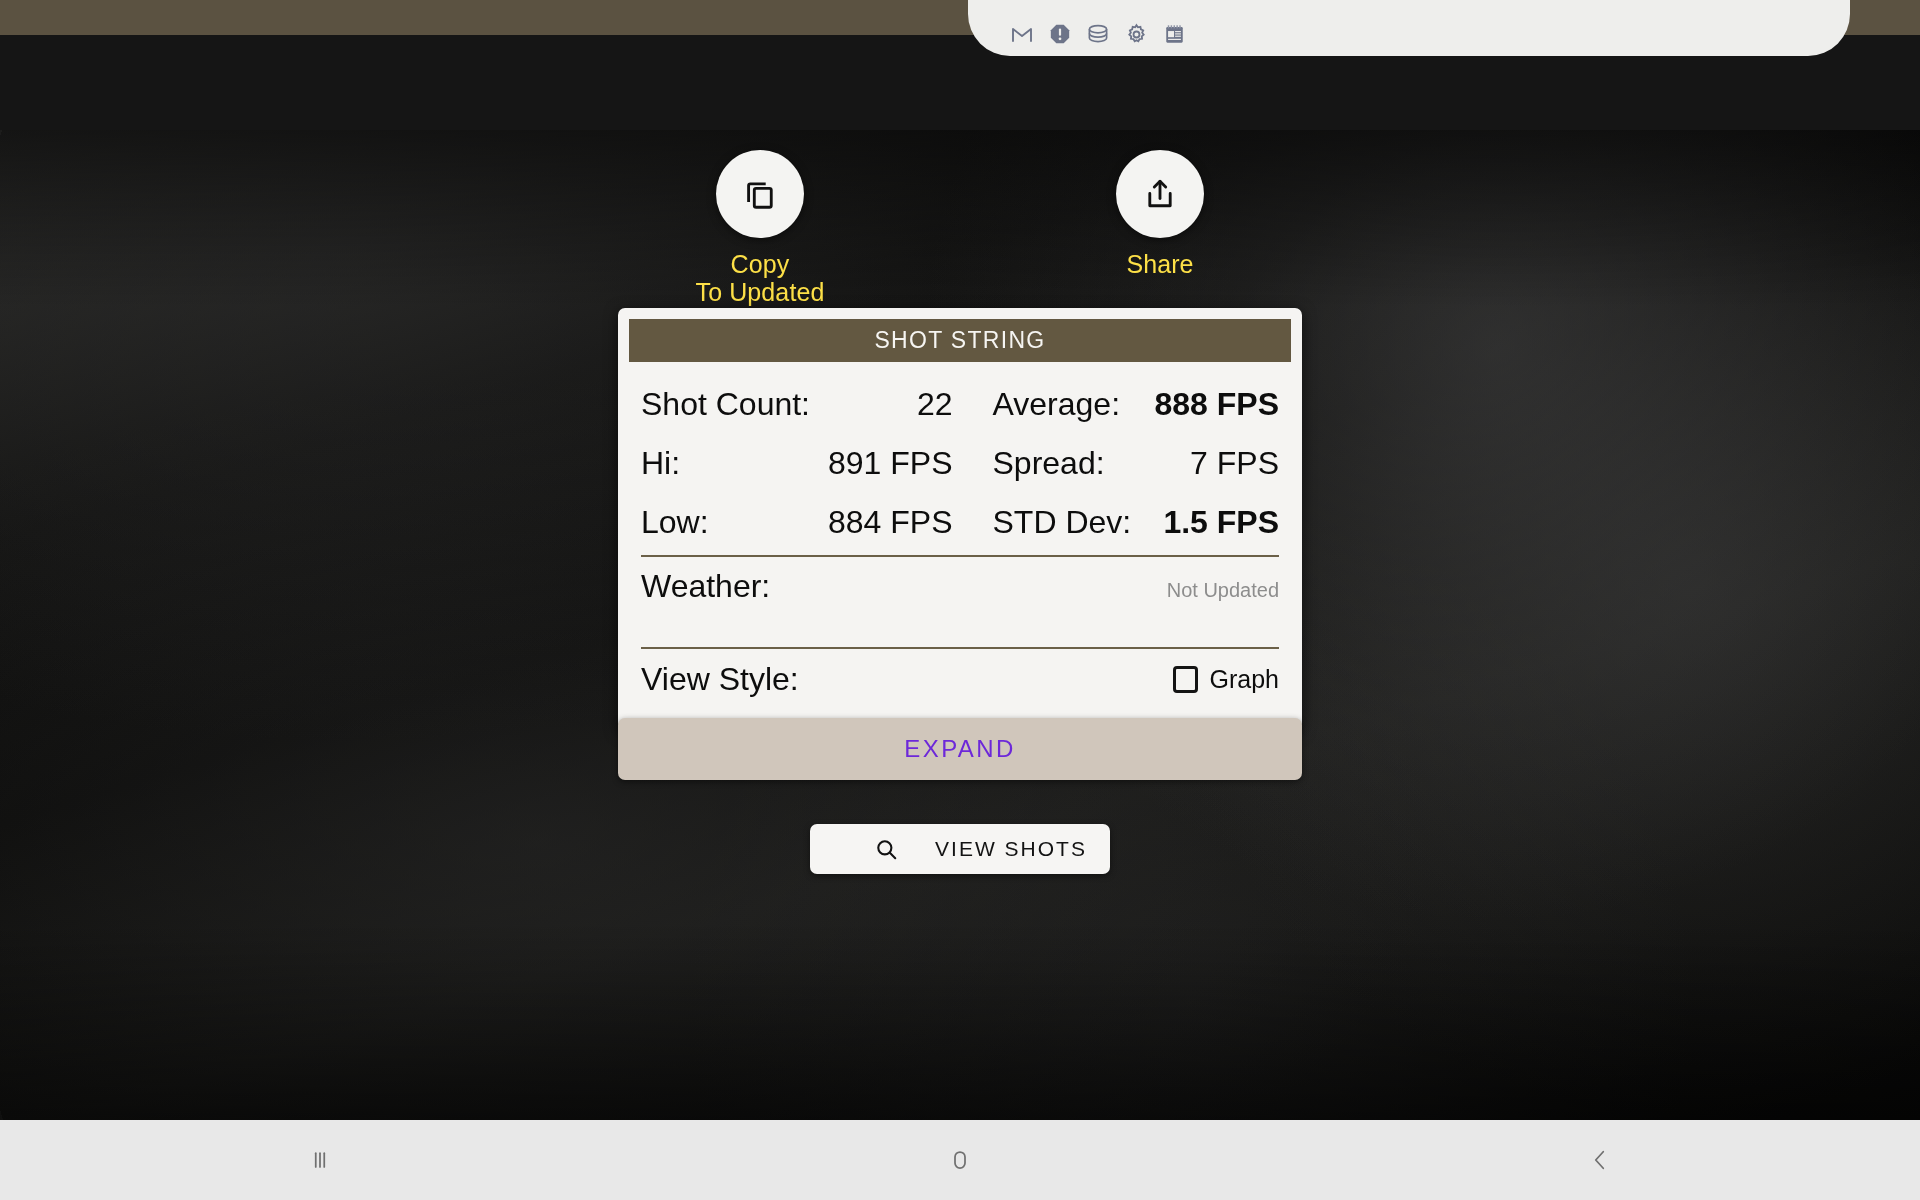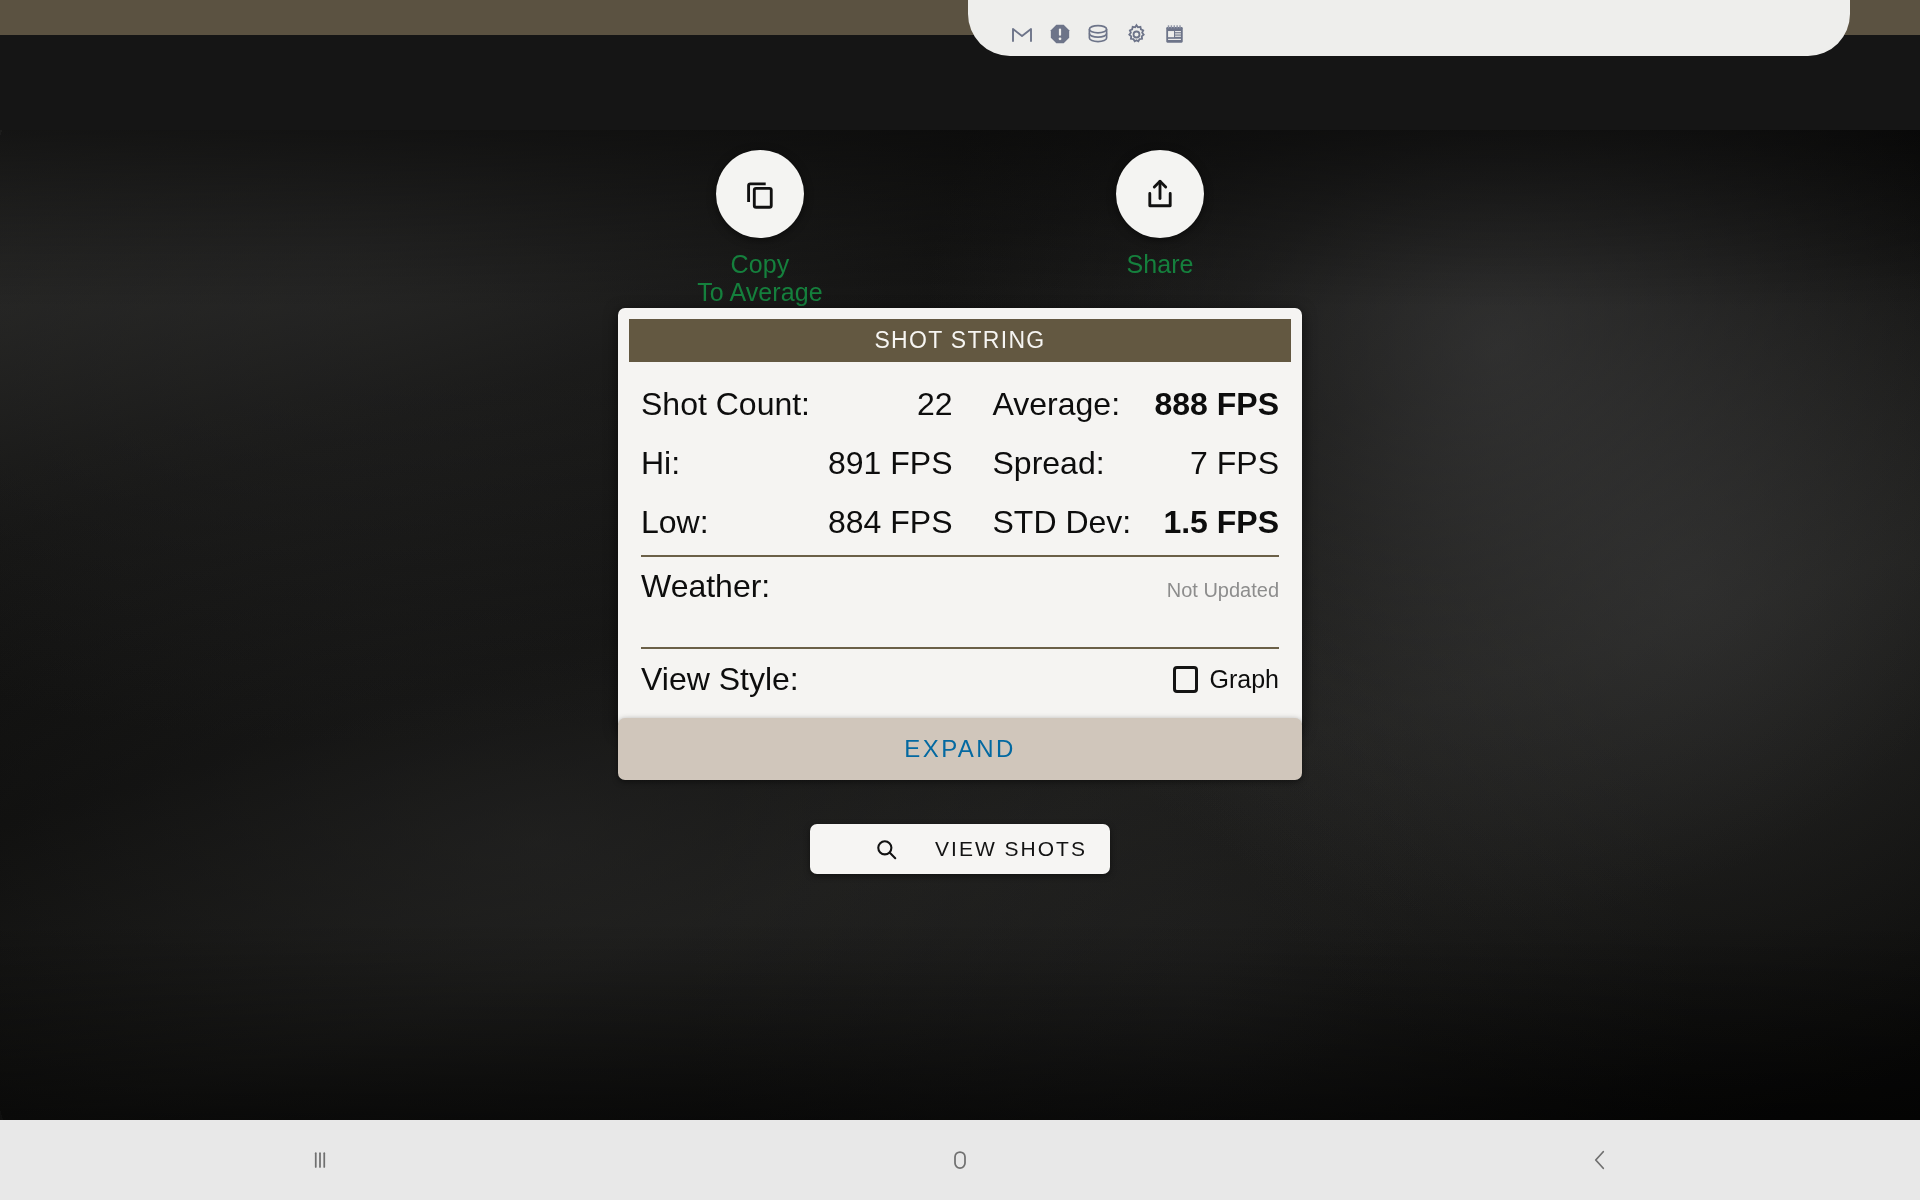--- a/index.html
+++ b/index.html
@@ -97,21 +97,21 @@
   }
   .action { display:flex; flex-direction:column; align-items:center; cursor:pointer; width:180px; }
   .action-circle {
     width:88px; height:88px; border-radius:50%;
     background:#f4f4f2;
     display:flex; align-items:center; justify-content:center;
     box-shadow:0 2px 8px rgba(0,0,0,0.5);
   }
   .action-label {
     margin-top:12px;
-    color:#15803d;
+    color:#fde047;
     font-size:25px;
     line-height:28px;
     text-align:center;
     letter-spacing:0.1px;
   }
 
   
   .card {
     position:absolute;
     left:618px; top:308px;
@@ -184,21 +184,21 @@
     left:618px; top:718px;
     width:684px; height:62px;
     background:#d0c6bb;
     border-radius:7px;
     display:flex; align-items:center; justify-content:center;
     z-index:25;
     cursor:pointer;
     box-shadow:0 2px 6px rgba(0,0,0,0.45);
   }
   .expand-btn span {
-    font-size:24px; color:#0369a1; letter-spacing:2.4px;
+    font-size:24px; color:#6d28d9; letter-spacing:2.4px;
   }
 
   
   .viewshots-btn {
     position:absolute;
     left:810px; top:824px;
     width:300px; height:50px;
     background:#f6f5f3;
     border-radius:7px;
     display:flex; align-items:center; justify-content:center;
@@ -298,21 +298,21 @@
 
     <div class="action">
       <div class="action-circle">
         <svg width="36" height="36" viewBox="0 0 24 24" fill="none" stroke="#111" stroke-width="1.9" stroke-linejoin="round">
           <rect x="8.2" y="8.2" width="11.3" height="12.6" rx="1.2"></rect>
           <path d="M15.8 5.2H5.6a1.2 1.2 0 0 0-1.2 1.2v11"></path>
         </svg>
       </div>
       <div class="action-label">
         <div>Copy</div>
-        <div>To Average</div>
+        <div>To Updated</div>
       </div>
     </div>
 
     <div class="action">
       <div class="action-circle">
         <svg width="36" height="36" viewBox="0 0 24 24" fill="none" stroke="#111" stroke-width="1.9" stroke-linecap="round" stroke-linejoin="round">
           <path d="M5.2 11.6v8.2h13.6v-8.2"></path>
           <line x1="12" y1="3.6" x2="12" y2="15"></line>
           <polyline points="8.2,7.3 12,3.5 15.8,7.3"></polyline>
         </svg>

